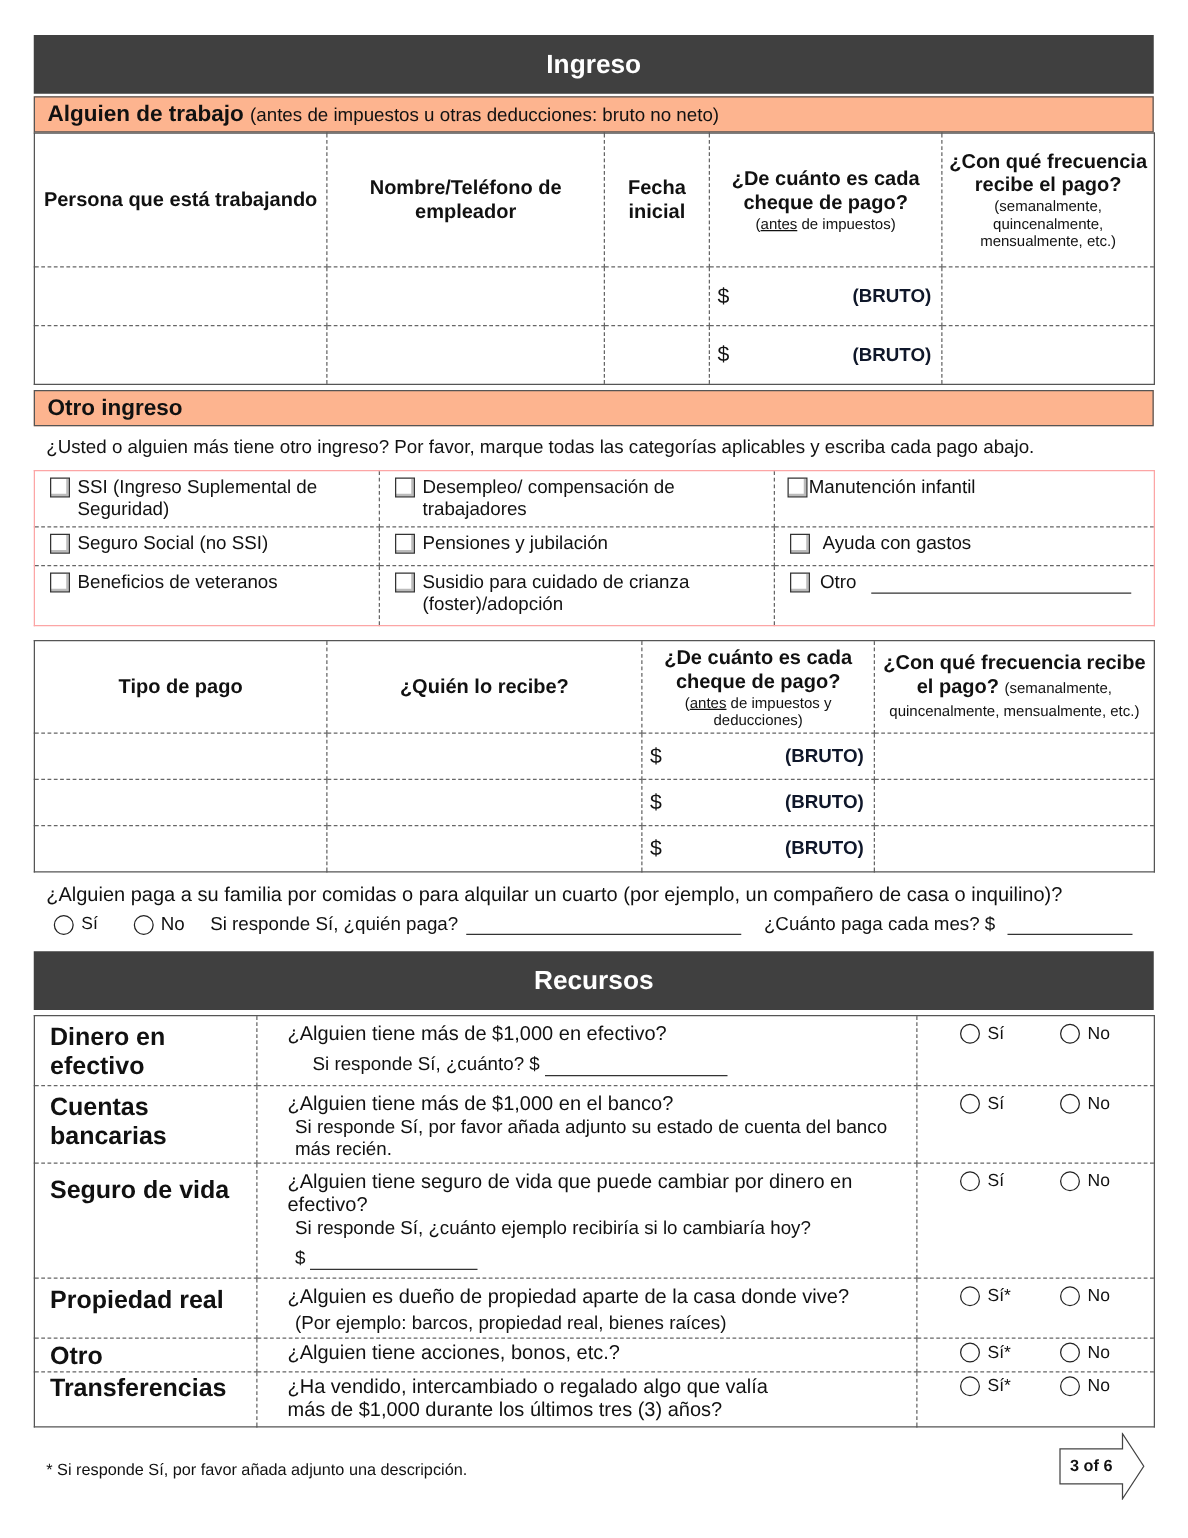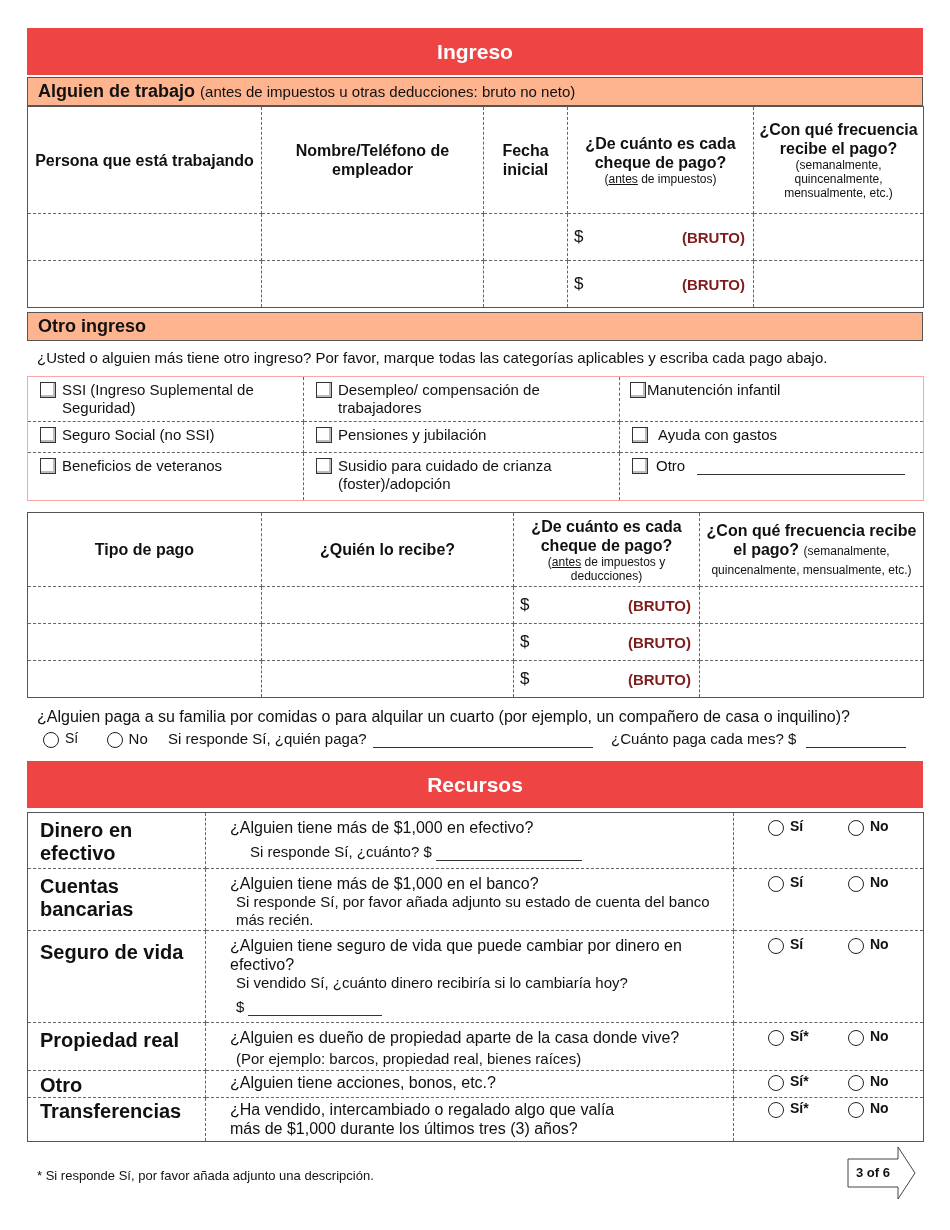--- a/index.html
+++ b/index.html
@@ -1,33 +1,33 @@
 <!DOCTYPE html>
 <html><head>
 <meta charset="utf-8">
 <style>
   * { box-sizing: border-box; margin: 0; padding: 0; }
   html, body { width: 950px; height: 1230px; background: #fff; }
   body { font-family: "Liberation Sans", sans-serif; color: #111; position: relative; overflow: hidden; }
 
   .page { position: absolute; left: 27px; top: 28px; width: 896px; }
 
-  .band-black { background: #ef4444; color: #fff; font-weight: bold; font-size: 21px; text-align: center; height: 47px; line-height: 47px; }
+  .band-black { background: #404040; color: #fff; font-weight: bold; font-size: 21px; text-align: center; height: 47px; line-height: 47px; }
   .band-orange { background: #fdb48f; border: 1px solid #555; height: 29px; line-height: 27px; padding-left: 10px; font-size: 18px; font-weight: bold; }
   .band-orange .sub { font-weight: normal; font-size: 15px; }
 
   table.grid { border-collapse: collapse; width: 100%; table-layout: fixed; border: 1px solid #555; }
   table.grid td, table.grid th { border-left: 1px dashed #666; border-right: 1px dashed #666; border-top: 1px dashed #666; border-bottom: 1px dashed #666; vertical-align: middle; }
   table.grid th { font-weight: bold; font-size: 16px; text-align: center; line-height: 19px; }
   table.grid th .small { font-weight: normal; font-size: 12px; line-height: 14px; display: block; }
   table.grid th .small-inline { font-weight: normal; font-size: 12px; line-height: 14px; }
   .u { text-decoration: underline; }
 
   .money { position: relative; font-size: 17px; padding-left: 6px; }
-  .bruto { position: absolute; right: 8px; top: 50%; transform: translateY(-50%); color: #7f1d1d; font-weight: bold; font-size: 15px; }
+  .bruto { position: absolute; right: 8px; top: 50%; transform: translateY(-50%); color: #0f172a; font-weight: bold; font-size: 15px; }
 
   .prompt { font-size: 15px; padding: 8px 10px; }
 
   table.checks { border-collapse: collapse; width: 100%; table-layout: fixed; border: 1px solid #fca5a5; }
   table.checks td { border: 1px dashed #666; font-size: 15px; vertical-align: top; padding: 4px 6px 4px 12px; line-height: 18px; }
   .cb { display: inline-block; width: 16px; height: 16px; border: 1.5px solid #333; box-shadow: inset -2px -2px 0 #bbb; vertical-align: top; margin-top: 1px; margin-right: 6px; float: left; }
   .cb-label { display: block; overflow: hidden; }
   .otro-line { display: inline-block; width: 208px; border-bottom: 1px solid #333; height: 14px; margin-left: 12px; vertical-align: bottom; }
 
   .radio { display: inline-block; width: 16px; height: 16px; border: 1.5px solid #222; border-radius: 50%; vertical-align: middle; margin-right: 6px; }
@@ -35,21 +35,21 @@
 
   .roomq { font-size: 16px; padding: 10px 10px 0 10px; }
   .roomrow { font-size: 15px; padding: 4px 0 0 16px; height: 32px; position: relative; }
   .line { display: inline-block; border-bottom: 1px solid #333; vertical-align: bottom; }
 
   table.res { border-collapse: collapse; width: 100%; table-layout: fixed; border: 1px solid #555; }
   table.res td { border: 1px dashed #666; vertical-align: top; }
   .res-cat { font-weight: bold; font-size: 20px; padding: 6px 0 0 12px; }
   .res-q { font-size: 16px; padding: 5px 8px 0 24px; line-height: 19px; }
   .res-sub { font-size: 15px; padding-left: 30px; line-height: 18px; }
-  .res-yn { padding: 5px 0 0 34px; white-space: nowrap; font-weight: bold; }
+  .res-yn { padding: 5px 0 0 34px; white-space: nowrap; }
   .res-yn .opt { display: inline-block; width: 80px; }
 
   .footnote { font-size: 13px; padding: 6px 10px; margin-top: 20px; }
   .pager { position: absolute; left: 820px; top: 1146px; width: 96px; height: 54px; }
 </style>
 </head>
 <body>
 
 <div class="page">
 
@@ -233,21 +233,21 @@
       <td>
         <div class="res-q">¿Alguien tiene más de $1,000 en el banco?</div>
         <div class="res-sub">Si responde Sí, por favor añada adjunto su estado de cuenta del banco más recién.</div>
       </td>
       <td class="res-yn"><span class="opt"><span class="radio"></span><span class="radio-lbl">Sí</span></span><span class="opt"><span class="radio"></span><span class="radio-lbl">No</span></span></td>
     </tr>
     <tr style="height:92px">
       <td class="res-cat" style="padding-top:10px">Seguro de vida</td>
       <td>
         <div class="res-q">¿Alguien tiene seguro de vida que puede cambiar por dinero en efectivo?</div>
-        <div class="res-sub">Si vendido Sí, ¿cuánto dinero recibiría si lo cambiaría hoy?</div>
+        <div class="res-sub">Si responde Sí, ¿cuánto ejemplo recibiría si lo cambiaría hoy?</div>
         <div class="res-sub" style="margin-top:6px"><span>$</span><span class="line" style="width:134px;height:16px;margin-left:4px"></span></div>
       </td>
       <td class="res-yn"><span class="opt"><span class="radio"></span><span class="radio-lbl">Sí</span></span><span class="opt"><span class="radio"></span><span class="radio-lbl">No</span></span></td>
     </tr>
     <tr style="height:48px">
       <td class="res-cat">Propiedad real</td>
       <td>
         <div class="res-q">¿Alguien es dueño de propiedad aparte de la casa donde vive?</div>
         <div class="res-sub" style="margin-top:3px">(Por ejemplo: barcos, propiedad real, bienes raíces)</div>
       </td>

